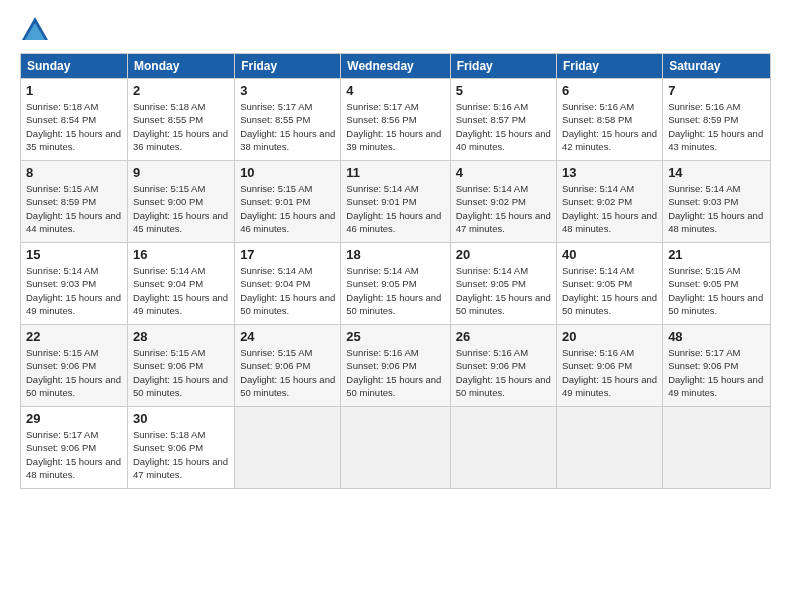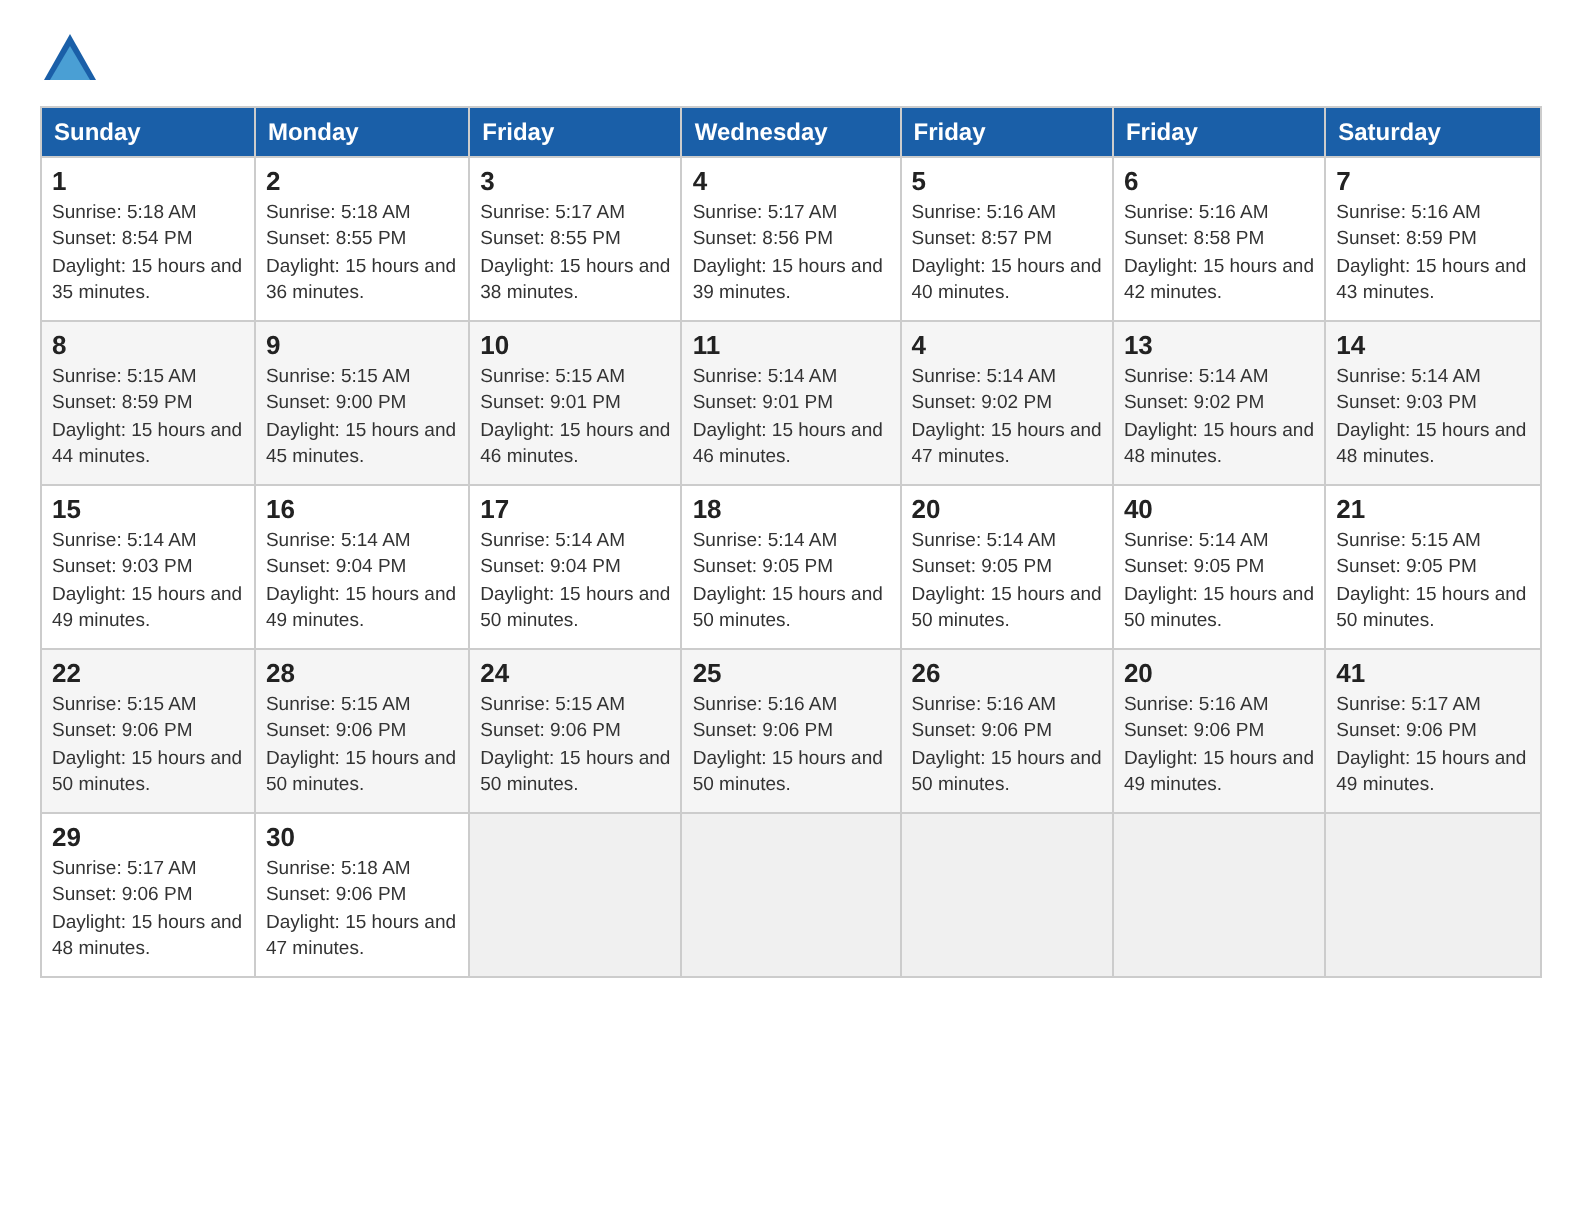--- a/index.html
+++ b/index.html
@@ -234,21 +234,21 @@
       </td>
           <td>
         <span class="day-num">26</span>
         <span class="day-info">Sunrise: 5:16 AM<br>Sunset: 9:06 PM<br>Daylight: 15 hours and 50 minutes.</span>
       </td>
           <td>
         <span class="day-num">20</span>
         <span class="day-info">Sunrise: 5:16 AM<br>Sunset: 9:06 PM<br>Daylight: 15 hours and 49 minutes.</span>
       </td>
           <td>
-        <span class="day-num">41</span>
+        <span class="day-num">48</span>
         <span class="day-info">Sunrise: 5:17 AM<br>Sunset: 9:06 PM<br>Daylight: 15 hours and 49 minutes.</span>
       </td>
         </tr>
         <tr>
           <td>
         <span class="day-num">29</span>
         <span class="day-info">Sunrise: 5:17 AM<br>Sunset: 9:06 PM<br>Daylight: 15 hours and 48 minutes.</span>
       </td>
           <td>
         <span class="day-num">30</span>

